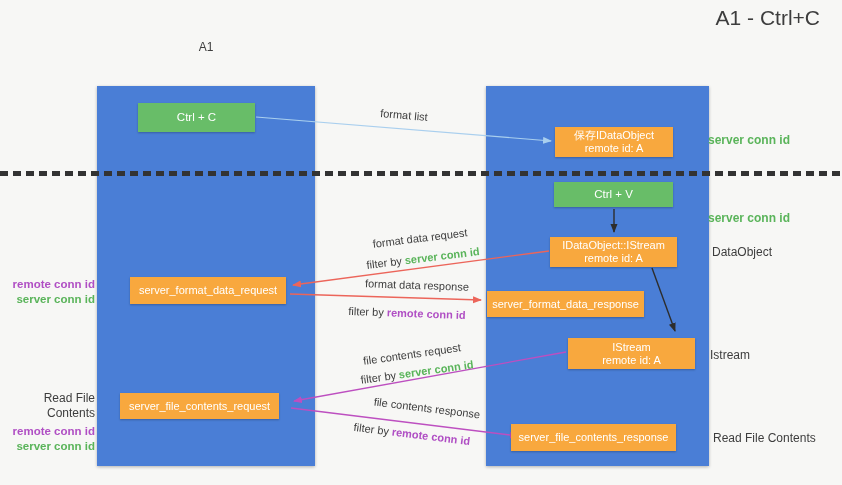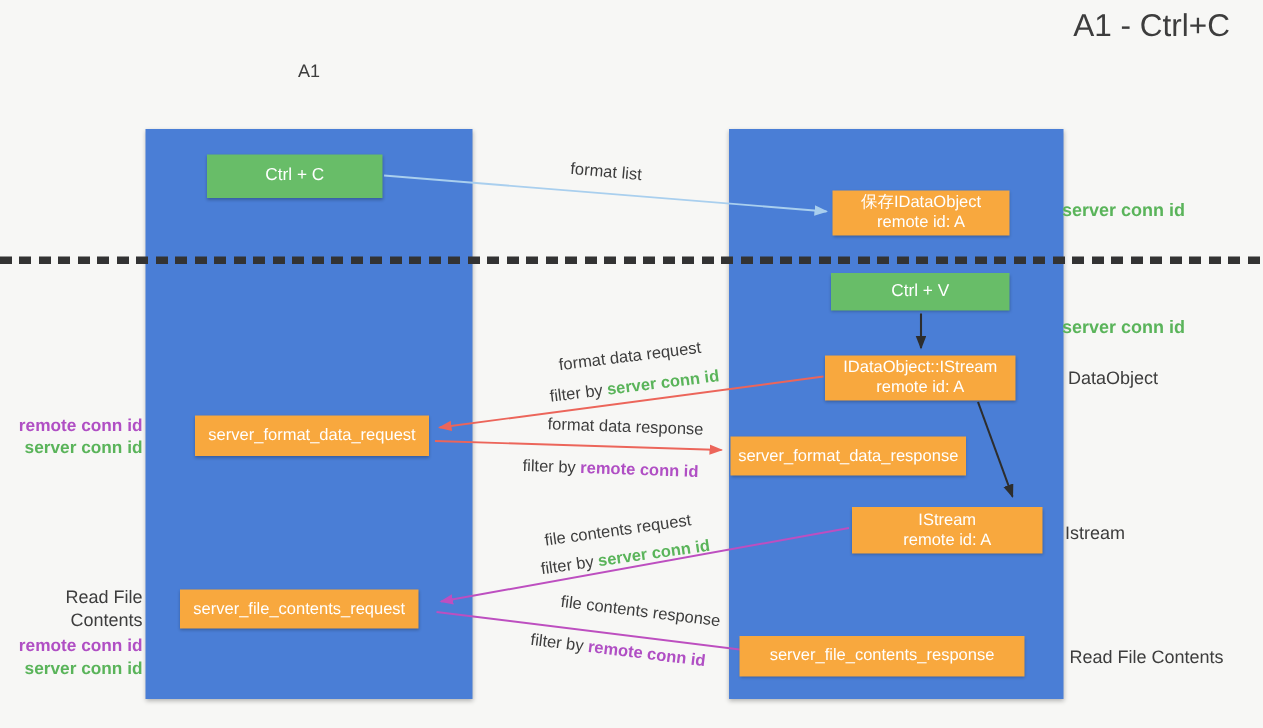--- a/index.html
+++ b/index.html
@@ -118,21 +118,21 @@
 
   <div class="node orange" style="left:568px;top:338px;width:127px;height:31px;">
     <div>IStream</div>
     <div>remote id: A</div>
   </div>
 
   <div class="node orange" style="left:120px;top:393px;width:159px;height:26px;">
     <div>server_file_contents_request</div>
   </div>
 
-  <div class="node orange" style="left:493px;top:424px;width:190px;height:27px;">
+  <div class="node orange" style="left:511px;top:424px;width:165px;height:27px;">
     <div>server_file_contents_response</div>
   </div>
 
   <div class="side-label green-text" style="left:708px;top:133px;">server conn id</div>
   <div class="side-label green-text" style="left:708px;top:211px;">server conn id</div>
   <div class="side-label dark-text" style="left:712px;top:245px;">DataObject</div>
   <div class="side-label dark-text" style="left:710px;top:348px;">Istream</div>
   <div class="side-label dark-text" style="left:713px;top:431px;">Read File Contents</div>
 
   <div class="left-block" style="top:277px;">

